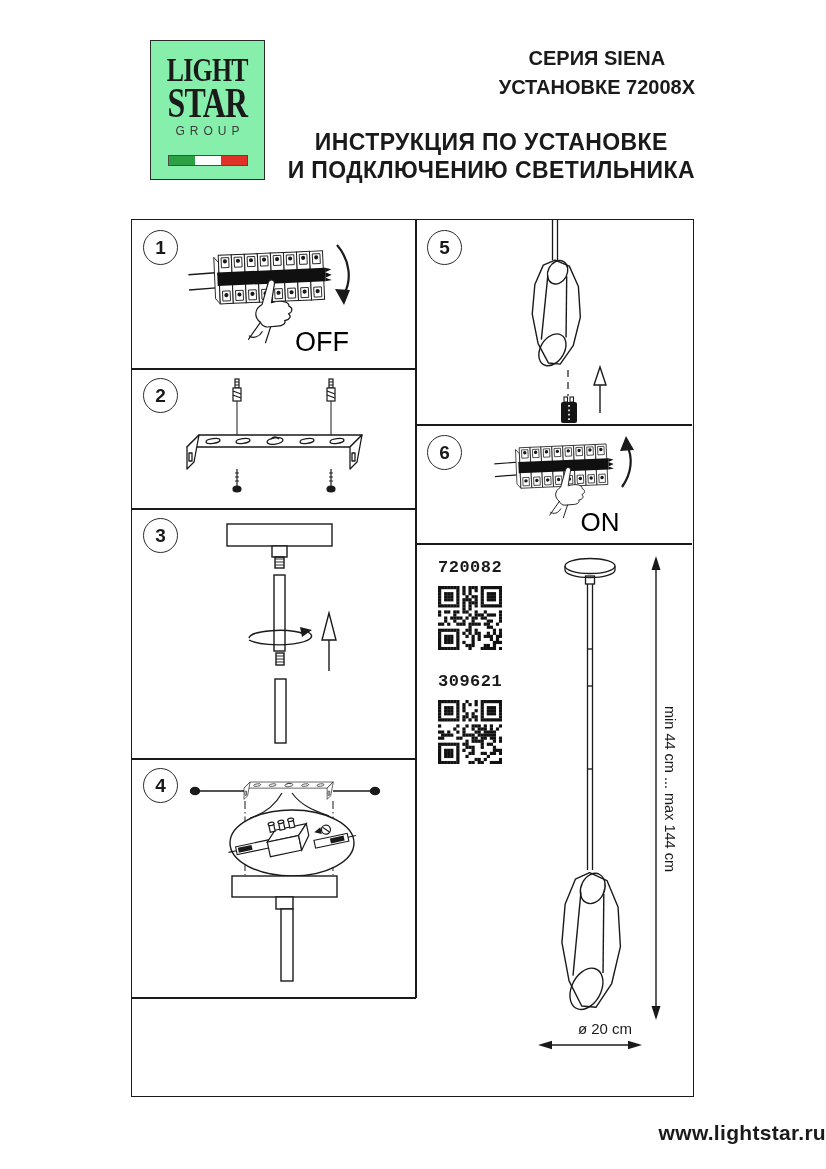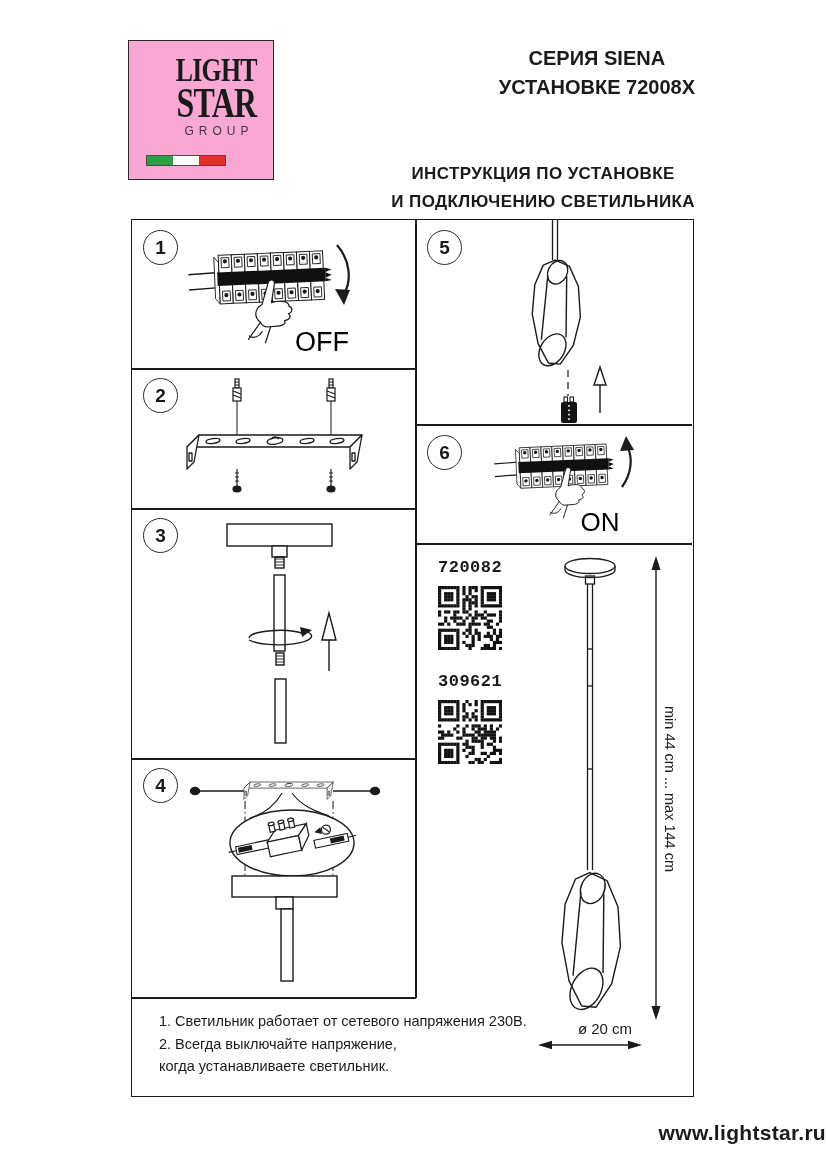--- a/index.html
+++ b/index.html
@@ -1,32 +1,32 @@
 <!DOCTYPE html>
 <html><head>
 <meta charset="utf-8">
 <style>
   html,body{margin:0;padding:0;background:#fff;}
   .page{position:relative;width:826px;height:1169px;background:#fff;overflow:hidden;
         font-family:"Liberation Sans",sans-serif;color:#1a1a1a;}
 
   
-  .logo-box{position:absolute;left:128px;top:40px;width:113px;height:138px;
-            border:1.5px solid #2a2a2a;background:#f9a8d4;text-align:center;padding-left:31px;}
+  .logo-box{position:absolute;left:150px;top:40px;width:113px;height:138px;
+            border:1.5px solid #2a2a2a;background:#86efac;text-align:center;}
   .logo-word1{margin-top:14px;font-family:"Liberation Serif",serif;font-weight:bold;
               font-size:34px;line-height:30px;letter-spacing:-1px;}
   .logo-word1 span,.logo-word2 span{display:inline-block;transform:scaleX(0.76);}
   .logo-word2{font-family:"Liberation Serif",serif;font-weight:bold;font-size:42px;line-height:36px;letter-spacing:-1px;}
   .logo-word3{font-size:12px;letter-spacing:5px;color:#3c3c3c;margin-top:2px;margin-left:5px;line-height:16px;}
   .logo-flag{position:absolute;left:17px;bottom:13px;width:78px;height:9px;border:1px solid #4a4a4a;display:flex;}
   .logo-flag div{flex:1;}
 
   .hdr{position:absolute;right:131px;text-align:center;font-weight:bold;}
   .hdr-title{top:44px;font-size:20px;line-height:29px;}
-  .hdr-sub{top:128px;font-size:17px;line-height:28px;letter-spacing:0.4px;margin-top:32px;}
+  .hdr-sub{top:128px;font-size:23px;line-height:28px;letter-spacing:0.4px;}
 
   
   .frame{position:absolute;left:131px;top:219px;width:563px;height:878px;
          border:1.6px solid #1a1a1a;box-sizing:border-box;}
   .ln{position:absolute;background:#1a1a1a;}
   .panel-svg{position:absolute;overflow:visible;}
   .badge{position:absolute;width:33px;height:33px;border:1.4px solid #2a2a2a;border-radius:50%;
          background:#fff;display:flex;align-items:center;justify-content:center;
          font-size:19px;font-weight:bold;z-index:3;}
   svg text{font-family:"Liberation Sans",sans-serif;}
@@ -758,21 +758,16 @@
           <polygon points="122,501 136,496.8 136,505.2" fill="#1a1a1a"></polygon>
           <polygon points="226,501 212,496.8 212,505.2" fill="#1a1a1a"></polygon>
         </g>
       </svg>
     </div>
 
     <div class="dim-v">min 44 cm ... max 144 cm</div>
 
     <div class="dim-d">ø 20 cm</div>
 
-    <div class="notes">
-      <div>1. Светильник работает от сетевого напряжения 230В.</div>
-      <div>2. Всегда выключайте напряжение,</div>
-      <div>когда устанавливаете светильник.</div>
-    </div>
   </div>
 
   <div class="footer">www.lightstar.ru</div>
 </div>
 
 </body></html>

